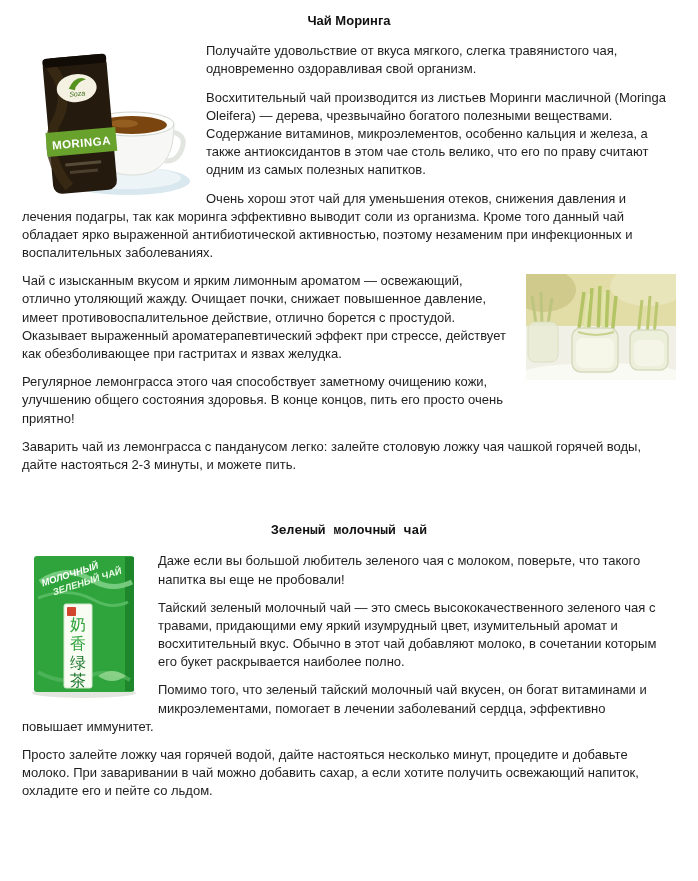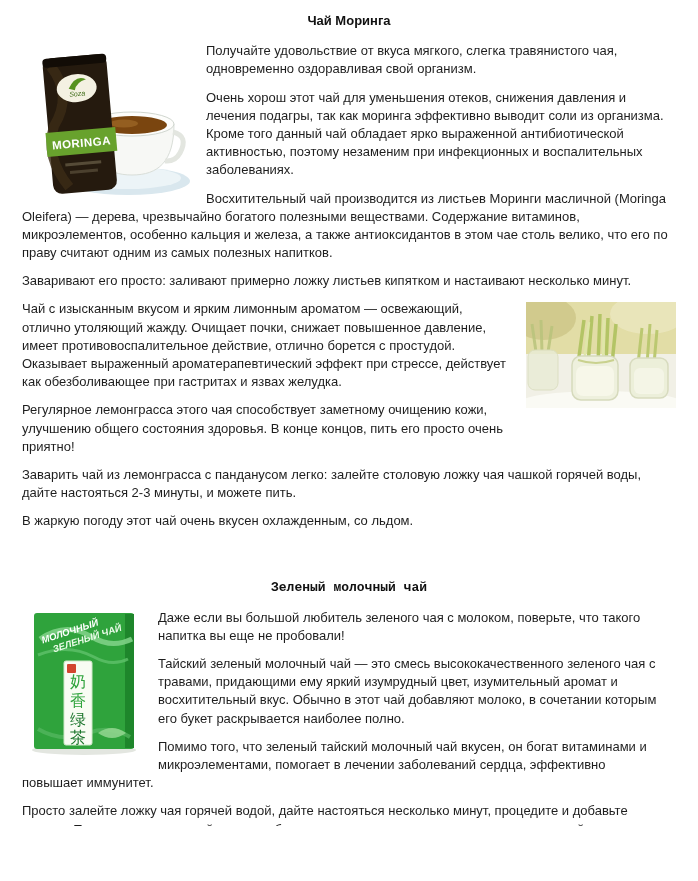--- a/index.html
+++ b/index.html
@@ -64,23 +64,22 @@
           <text x="52" y="52" text-anchor="middle" font-size="7" font-style="italic" fill="#3f6d18">Soza</text>
           <rect x="17" y="86" width="70" height="24" fill="#68a22d"></rect>
           <text x="52" y="103" text-anchor="middle" font-size="11.5" font-weight="bold" fill="#ffffff" letter-spacing="0.5">MORINGA</text>
           <rect x="34" y="118" width="36" height="3" fill="#6b6148" opacity="0.7"></rect>
           <rect x="38" y="126" width="28" height="3" fill="#6b6148" opacity="0.55"></rect>
         </g>
       </svg>
     </figure>
 
     <p class="para">Получайте удовольствие от вкуса мягкого, слегка травянистого чая, одновременно оздоравливая свой организм.</p>
+    <p class="para">Восхитительный чай производится из листьев Моринги масличной (Moringa Oleifera) — дерева, чрезвычайно богатого полезными веществами. Содержание витаминов, микроэлементов, особенно кальция и железа, а также антиоксидантов в этом чае столь велико, что его по праву считают одним из самых полезных напитков.</p>
     <p class="para">Очень хорош этот чай для уменьшения отеков, снижения давления и лечения подагры, так как моринга эффективно выводит соли из организма. Кроме того данный чай обладает ярко выраженной антибиотической активностью,  поэтому незаменим при инфекционных и воспалительных заболеваниях.</p>
-    <p class="para">Восхитительный чай производится из листьев Моринги масличной (Moringa Oleifera) — дерева, чрезвычайно богатого полезными веществами. Содержание витаминов, микроэлементов, особенно кальция и железа, а также антиоксидантов в этом чае столь велико, что его по праву считают одним из самых полезных напитков.</p>
-    <p class="para">Заваривают его просто: заливают примерно ложку листьев кипятком и настаивают несколько минут.</p>
     <div class="clear"></div>
   </section>
 
   <section class="sec">
 
     <figure class="fig-lemongrass">
       <svg viewBox="0 0 150 106" width="150" height="106">
         <rect width="150" height="106" fill="#efeee4"></rect>
         <rect width="150" height="58" fill="#e2dda6"></rect>
         <ellipse cx="18" cy="16" rx="32" ry="22" fill="#cdc687" opacity="0.8"></ellipse>
@@ -105,21 +104,20 @@
           <path d="M116 26 L112 62 M124 22 L121 62 M131 28 L128 62" stroke="#b9c76e" stroke-width="3" fill="none"></path>
           <rect x="104" y="56" width="38" height="40" rx="8" fill="#ecefd9" stroke="#d6dabc" stroke-width="1.5"></rect>
           <rect x="108" y="66" width="30" height="26" rx="6" fill="#f6f6e8" opacity="0.9"></rect>
         </g>
       </svg>
     </figure>
 
     <p class="para">Чай  с изысканным вкусом и ярким лимонным ароматом — освежающий, отлично утоляющий жажду.  Очищает почки,  снижает повышенное давление,  имеет противовоспалительное действие, отлично борется с простудой. Оказывает выраженный ароматерапевтический эффект при стрессе, действует как обезболивающее при гастритах и язвах желудка.</p>
     <p class="para">Регулярное лемонграсса этого чая способствует заметному очищению кожи, улучшению общего состояния здоровья.  В  конце концов, пить его просто очень приятно!</p>
     <p class="para">Заварить чай  из лемонграсса с панданусом легко: залейте столовую ложку чая чашкой горячей воды, дайте настояться 2-3 минуты, и можете пить.</p>
-    <p class="para">В жаркую погоду этот чай  очень вкусен охлажденным, со льдом.</p>
     <div class="clear"></div>
   </section>
 
   <section class="sec">
     <h2 class="title center sec3-title">Зеленый молочный чай</h2>
 
     <figure class="fig-greentea">
       <svg viewBox="0 0 120 146" width="120" height="146">
         <rect width="120" height="146" fill="#ffffff"></rect>
         <ellipse cx="60" cy="141" rx="52" ry="5" fill="#e3e6e0"></ellipse>

